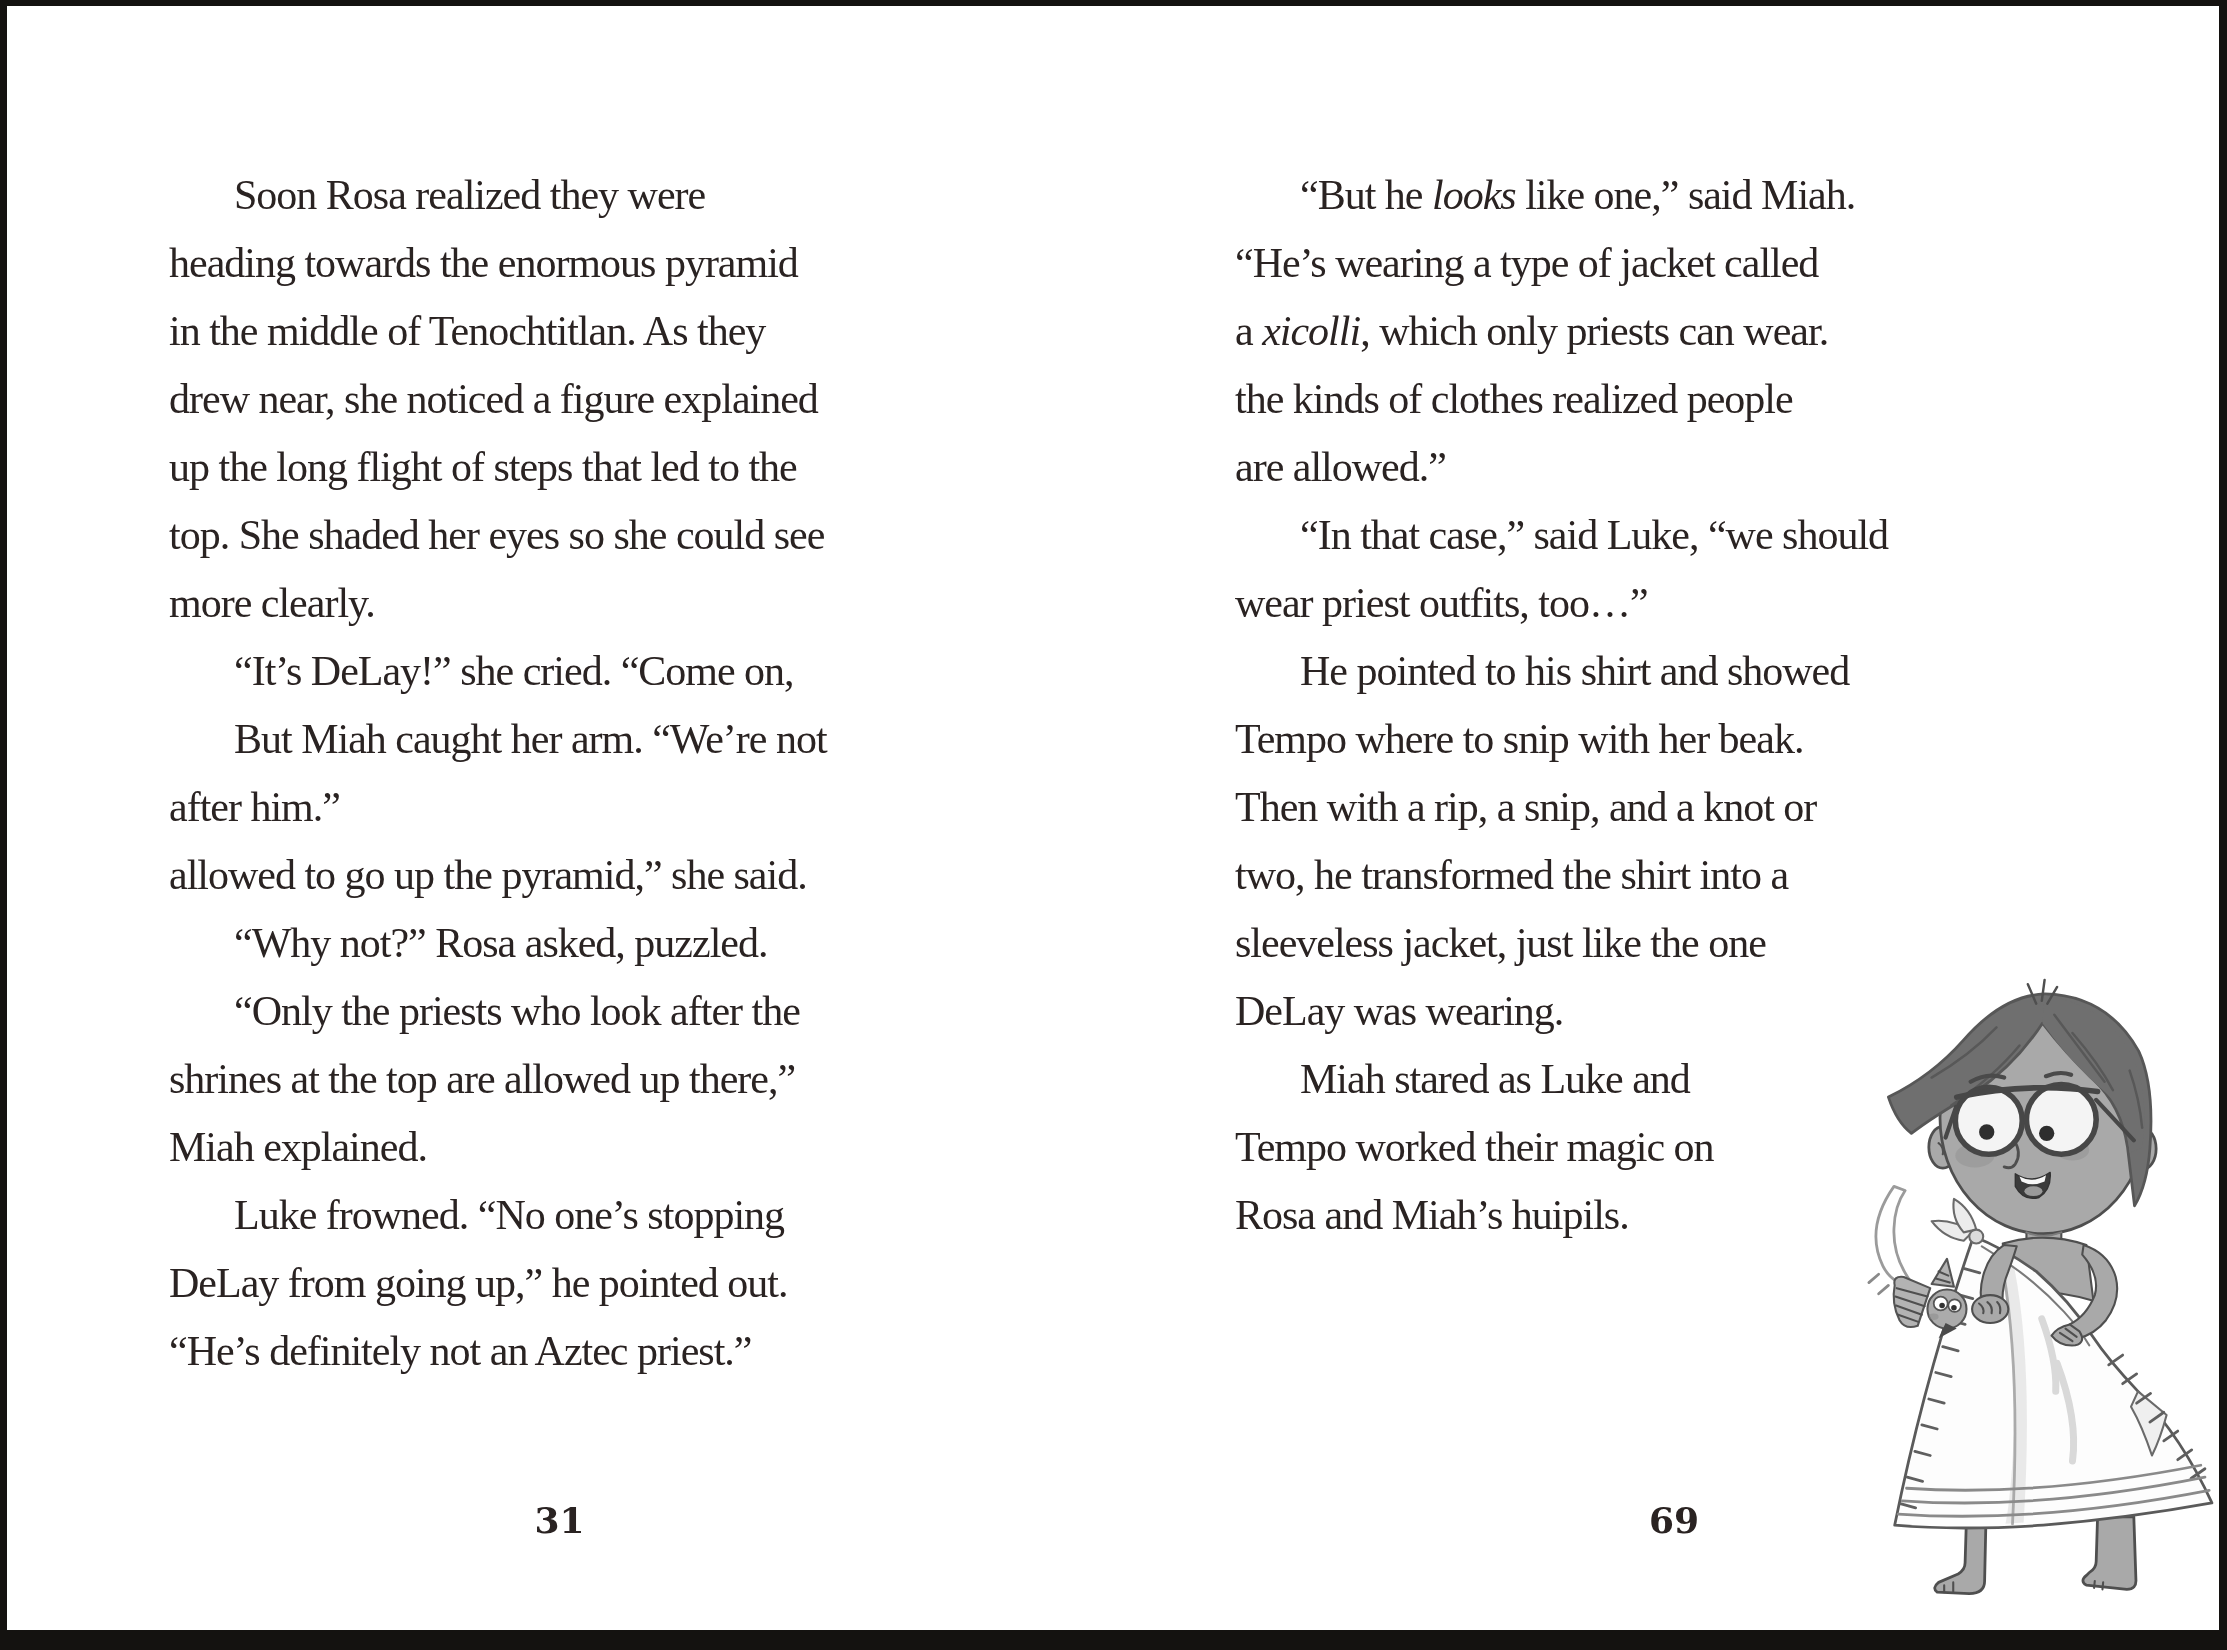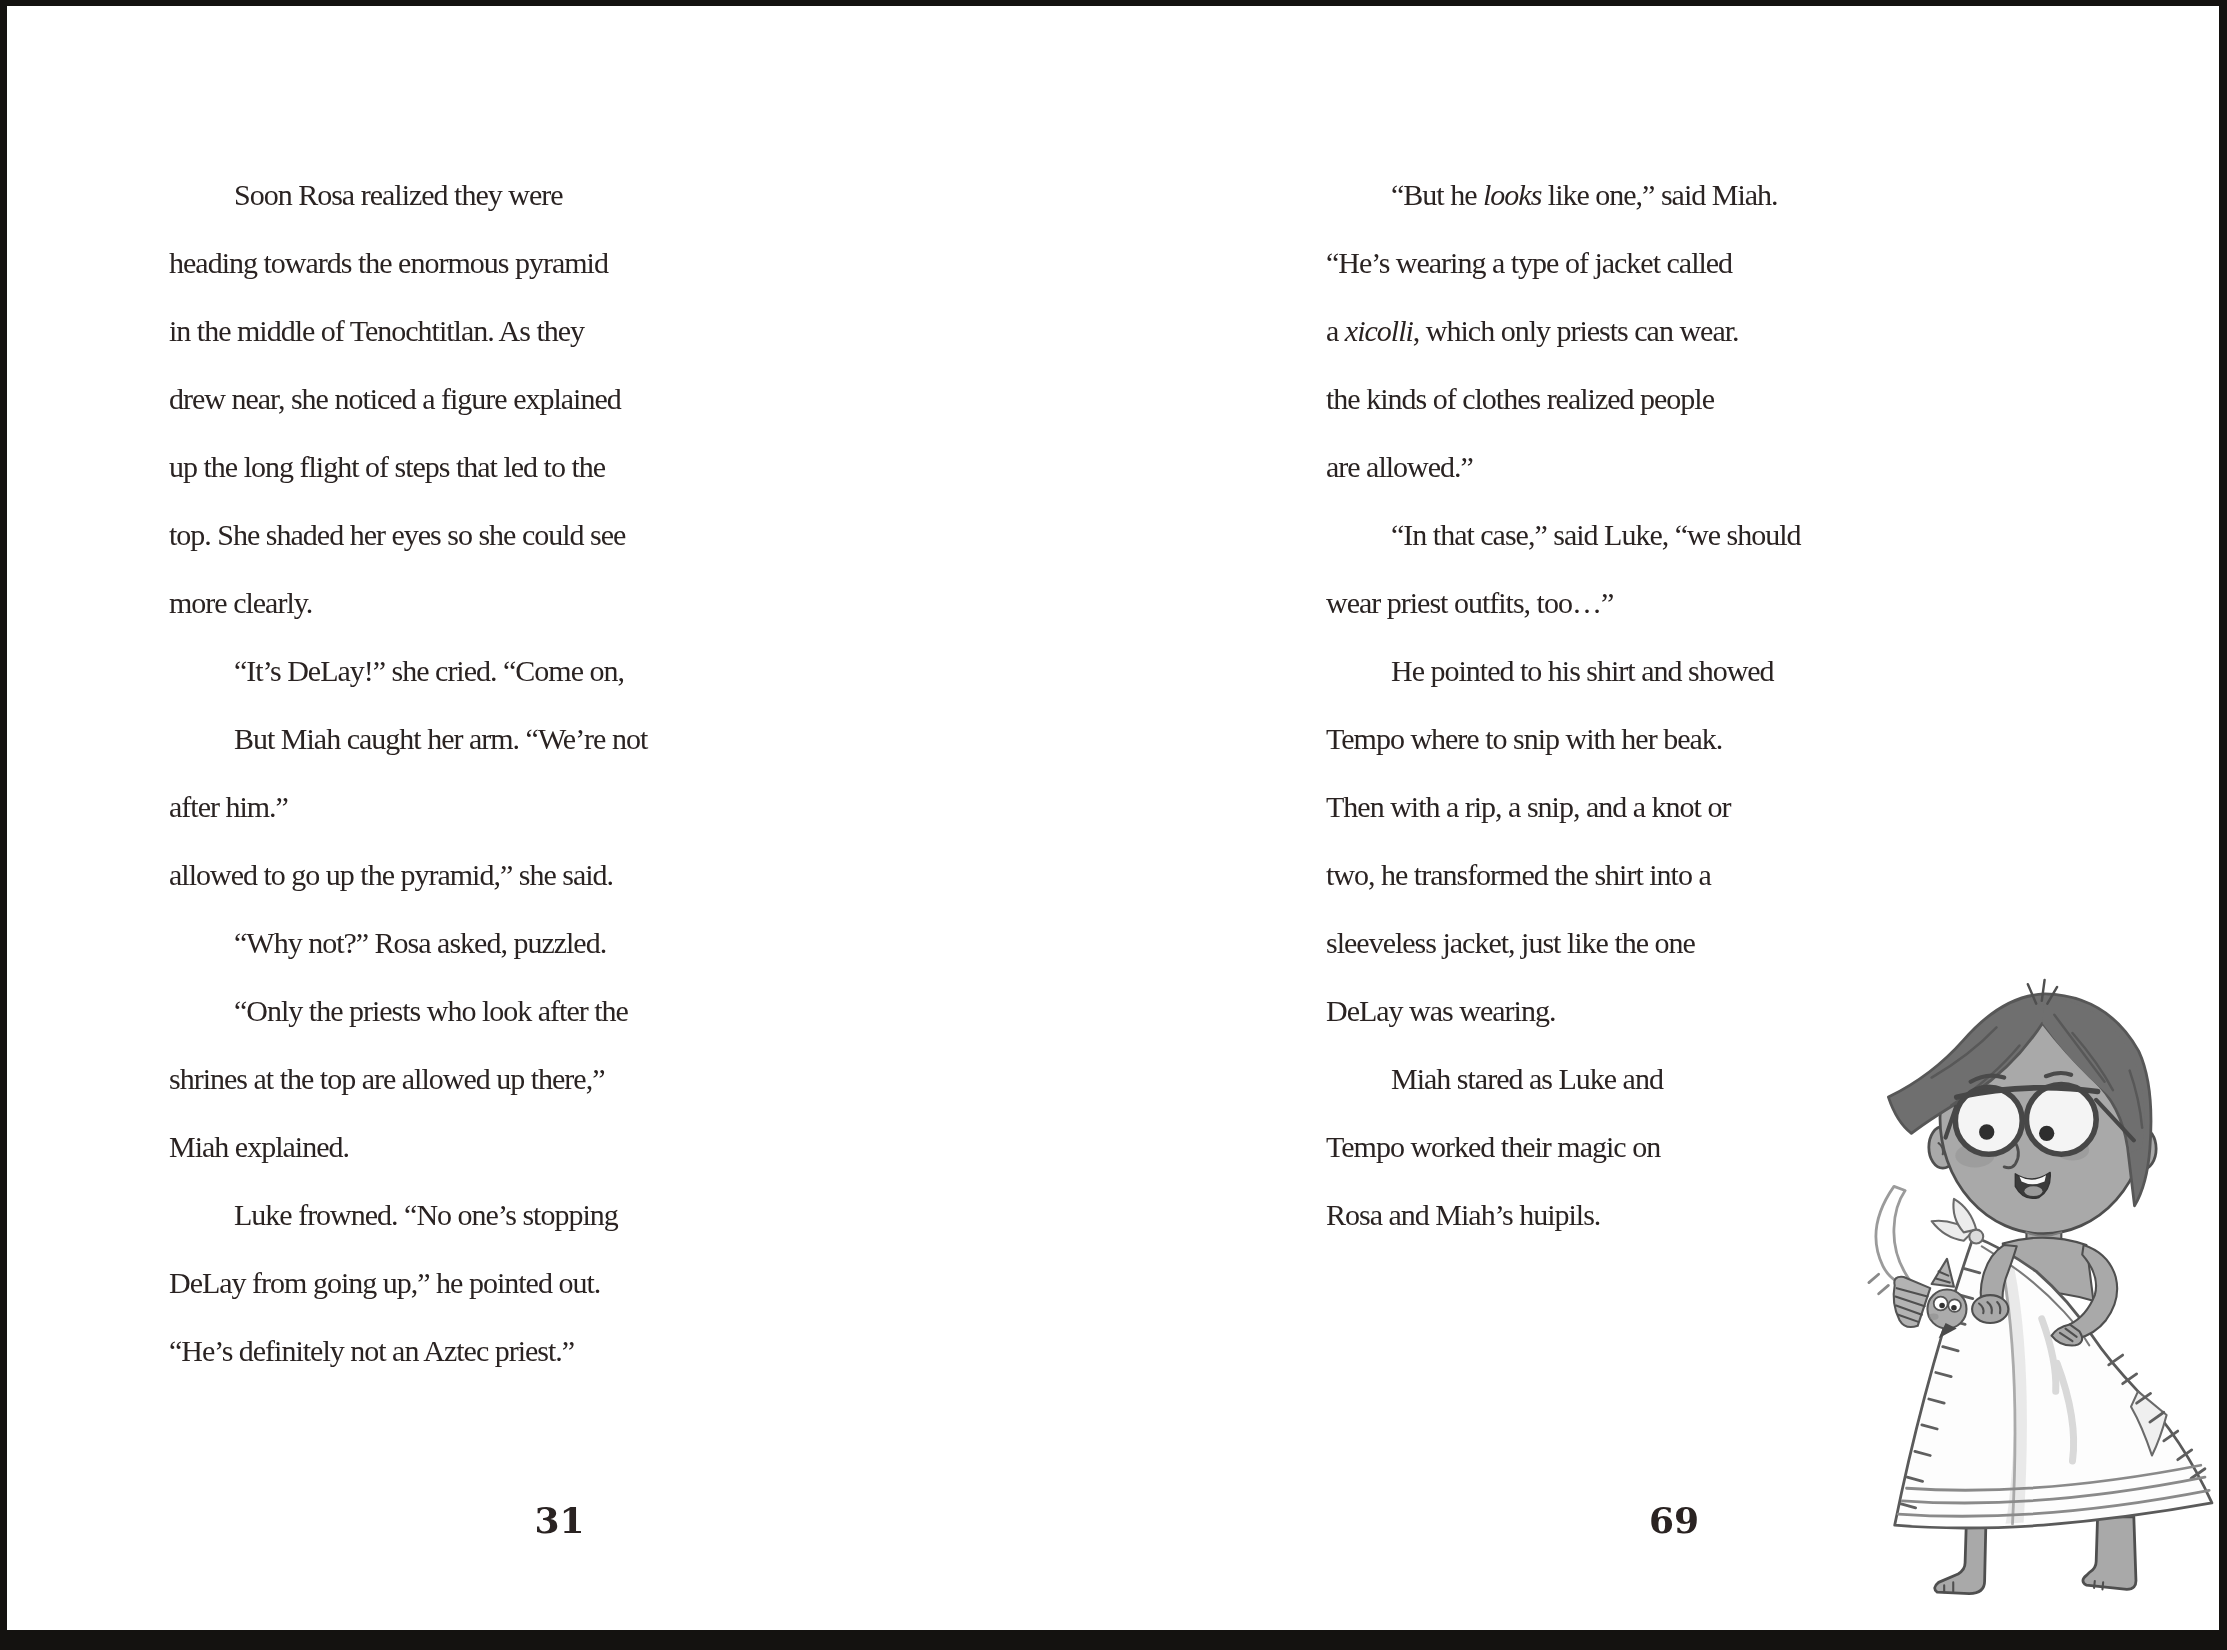--- a/index.html
+++ b/index.html
@@ -1,22 +1,22 @@
 <!DOCTYPE html>
 <html style="font-size:11px"><head>
 <meta charset="utf-8">
 <style>
   html,body{margin:0;padding:0;background:#141210;}
   .book{position:relative;width:2227px;height:1651px;background:#141210;overflow:hidden;
         font-family:"Liberation Serif",serif;}
   .page{position:absolute;left:7px;top:5.6px;width:2212px;height:1624px;background:#ffffff;}
-  .col{position:absolute;top:155px;color:#2a2322;font-size:30px;line-height:68px;
+  .col{position:absolute;top:155px;color:#2a2322;font-size:42px;line-height:68px;
        letter-spacing:-1px;white-space:nowrap;}
   .col-left{left:162px;width:781px;}
-  .col-right{left:1319px;width:788px;font-family:Liberation Serif, serif;}
+  .col-right{left:1228px;width:788px;font-family:Liberation Serif, serif;}
   .line{height:68px;}
   .line.indent{padding-left:65px;}
   .it{font-style:italic;}
   .pagenum{position:absolute;top:1493px;height:42px;line-height:42px;text-align:center;
            color:#2a2322;font-family:"DejaVu Serif",serif;font-weight:bold;font-size:36px;}
   .pagenum-left{left:162px;width:781px;}
   .pagenum-right{left:1273px;width:788px;}
   .illo{position:absolute;left:1820px;top:967px;width:401px;height:631px;}
 </style>
 </head>

